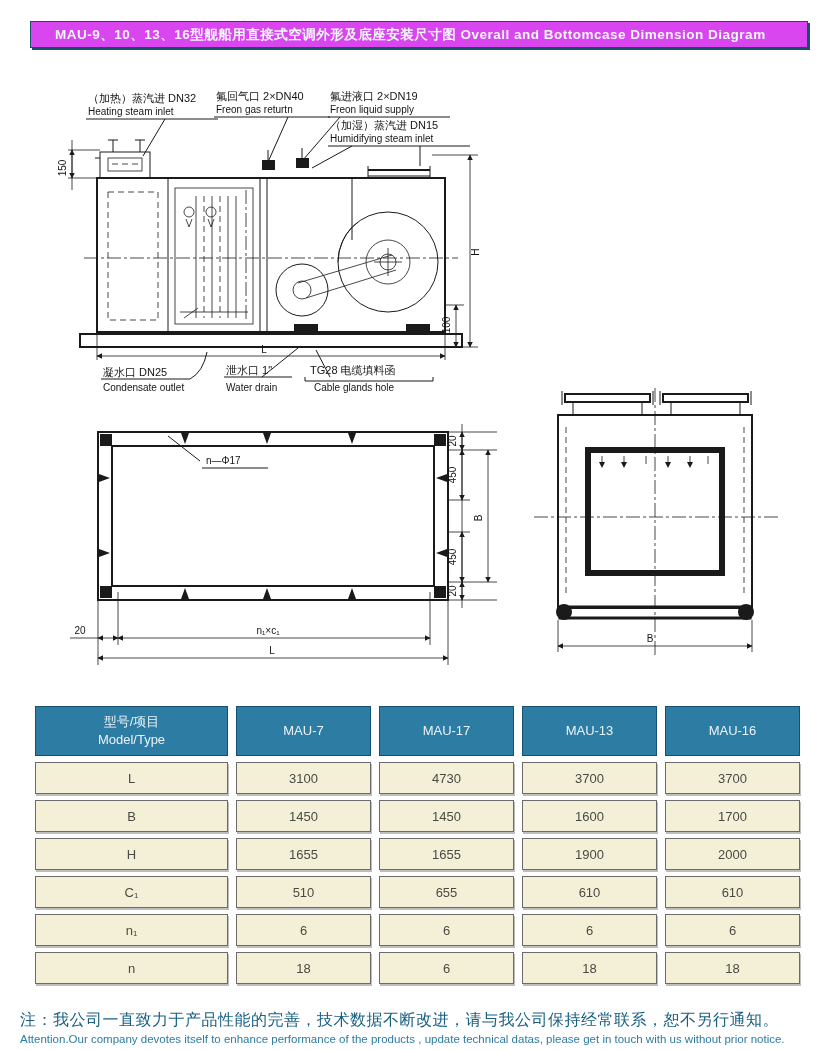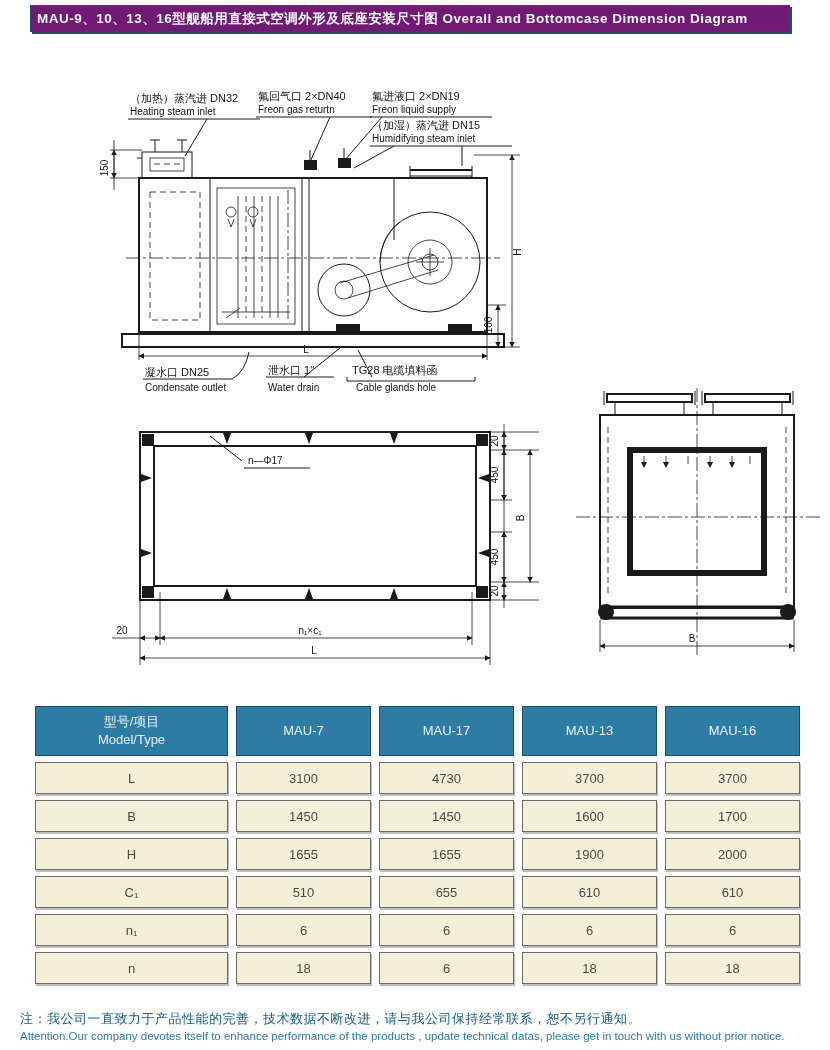--- a/index.html
+++ b/index.html
@@ -3,29 +3,29 @@
 <meta charset="utf-8">
 <style>
   html,body{margin:0;padding:0;}
   body{
     width:830px;height:1050px;position:relative;background:#ffffff;
     font-family:"Liberation Sans","DejaVu Sans",sans-serif;
     overflow:hidden;
   }
   
   .title-bar{
-    position:absolute;left:30px;top:5px;width:752px;height:25px;
-    background:#701a75;border:1px solid #17506f;
+    position:absolute;left:30px;top:21px;width:752px;height:25px;
+    background:#d946ef;border:1px solid #17506f;
     box-shadow:2px 2px 0 #17506f;
     color:#f2f8fb;font-size:13.5px;font-weight:bold;
-    line-height:25px;padding-left:6px;letter-spacing:.5px;
+    line-height:25px;padding-left:24px;letter-spacing:.5px;
     white-space:nowrap;
   }
   
-  .drawing{position:absolute;left:12px;top:70px;width:764px;height:625px;padding-left:30px;}
+  .drawing{position:absolute;left:0;top:70px;width:764px;height:625px;}
   svg text{fill:#141414;}
   .cn{font-size:11px;}
   .en{font-size:10px;}
   .dim{font-size:10px;}
   .ln{stroke:#1a1a1a;stroke-width:1;fill:none;}
   .ln2{stroke:#1a1a1a;stroke-width:2;fill:none;}
   .ln3{stroke:#1a1a1a;stroke-width:3;fill:none;}
   .thin{stroke:#1a1a1a;stroke-width:.8;fill:none;}
   .dash{stroke-dasharray:6 4;}
   .cdash{stroke-dasharray:14 3 3 3;stroke-width:.8;}
@@ -42,21 +42,21 @@
     align-items:center;justify-content:center;font-size:13px;line-height:1.35;
   }
   .td{
     background:#f4f0d8;border:1px solid #6b6b6b;
     box-shadow:1px 2px 0 rgba(110,110,110,.45);
     display:flex;align-items:center;justify-content:center;
     color:#4a4a44;font-size:13px;
   }
   
   .footer{position:absolute;left:20px;top:1010px;width:800px;}
-  .footer .cn-note{color:#175f82;font-size:13px;letter-spacing:.5px;white-space:nowrap;}
+  .footer .cn-note{color:#175f82;font-size:16px;letter-spacing:.5px;white-space:nowrap;}
   .footer .en-note{color:#2d7ca4;font-size:11.5px;margin-top:2px;white-space:nowrap;}
 </style>
 </head>
 <body>
 
 <div class="title-bar">MAU-9、10、13、16型舰船用直接式空调外形及底座安装尺寸图 Overall and Bottomcase Dimension Diagram</div>
 
 <div class="drawing">
 <svg width="830" height="625" viewBox="0 70 830 625" xmlns="http://www.w3.org/2000/svg">
   <defs>

